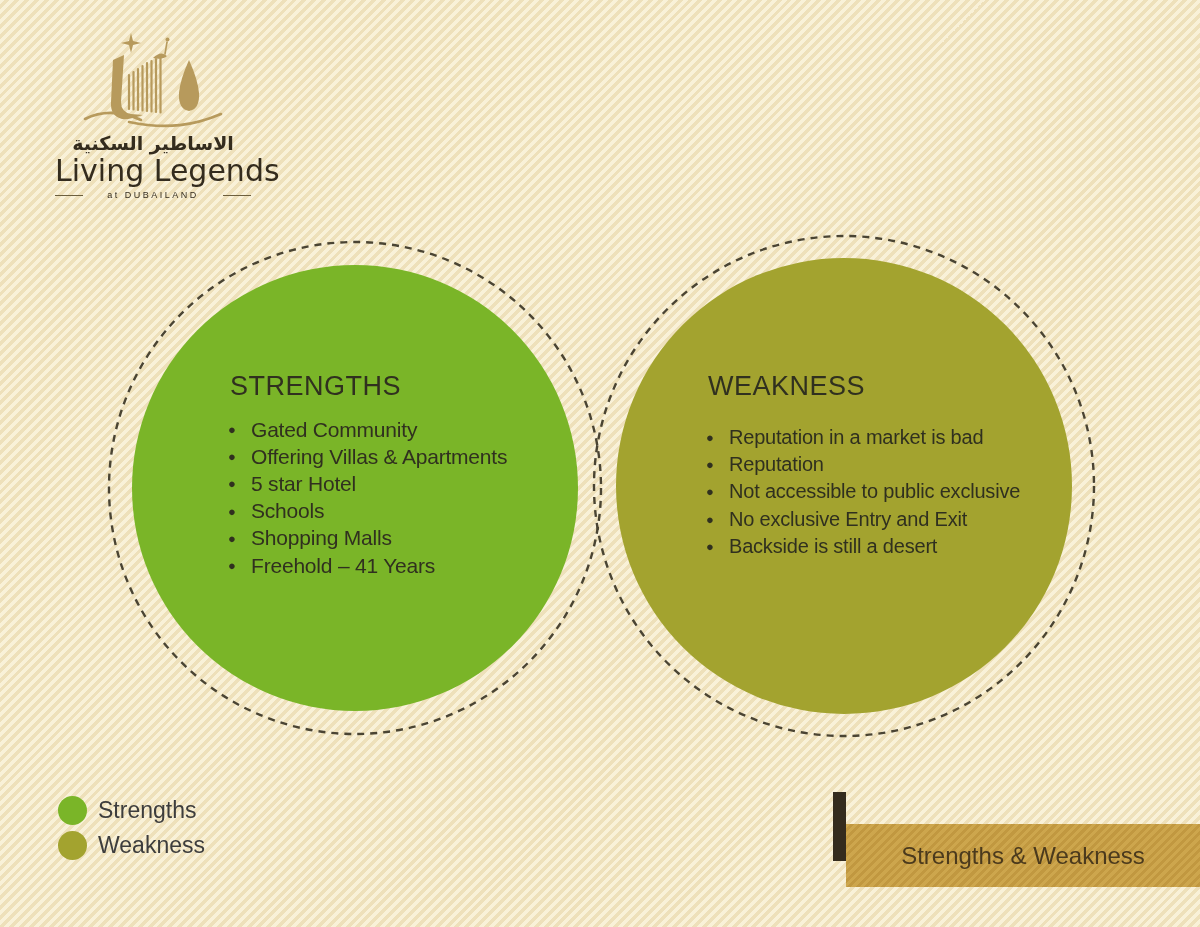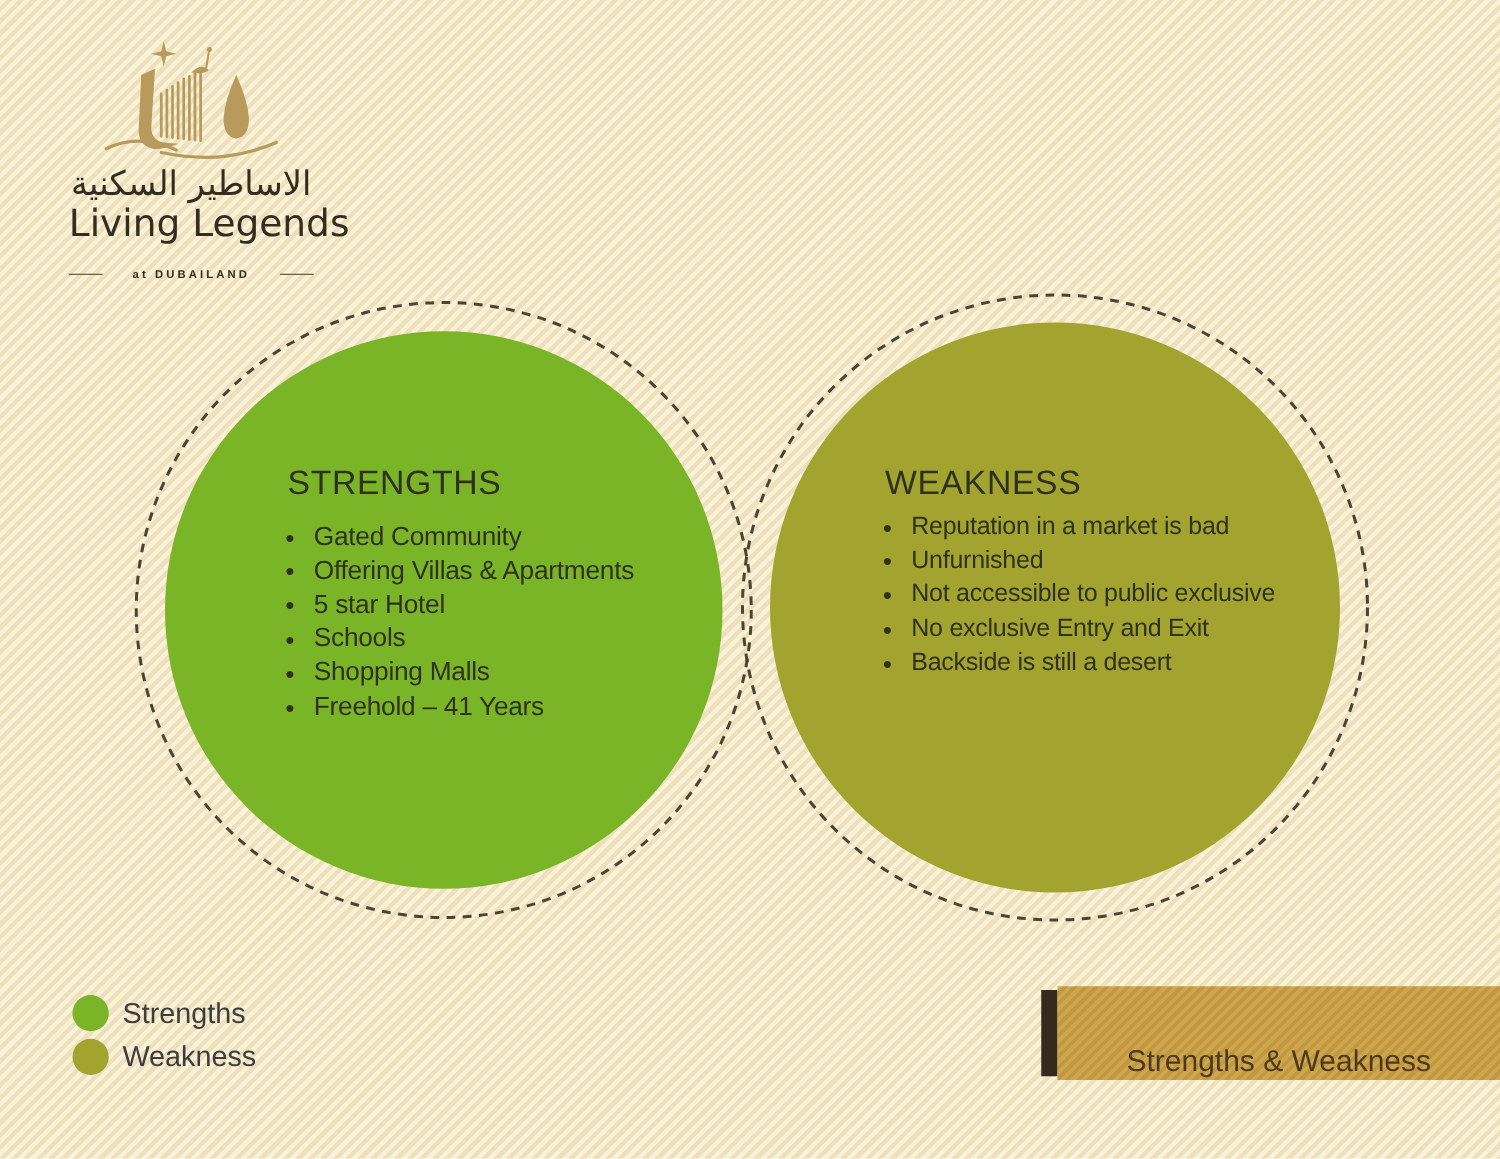--- a/index.html
+++ b/index.html
@@ -19,39 +19,40 @@
   .logo {
     position: absolute;
     left: 55px; top: 30px;
     width: 196px;
     text-align: center;
     color: var(--text-logo, #342c1e);
   }
   .logo-mark { display:block; margin: 0 auto; }
   .logo-arabic {
     font-family: "DejaVu Sans", sans-serif;
-    font-size: 27px;
+    font-size: 19px;
     line-height: 1.1;
     margin-top: 1px;
     letter-spacing: 1px;
+    font-weight: bold;
   }
   .logo-name {
     font-family: "DejaVu Sans", sans-serif;
     font-size: 30px;
     line-height: 1.05;
     margin-top: 1px;
     white-space: nowrap;
   }
   .logo-tagline {
     display: flex;
     align-items: center;
     gap: 24px;
-    margin-top: 19px;
+    margin-top: 4px;
     font-size: 9px;
-    font-weight: bold;
+    font-weight: normal;
     letter-spacing: 2.5px;
     white-space: nowrap;
   }
   .logo-tagline .rule { flex: 1; height: 1px; background: #6d5f3d; }
 
   
   .dashed-rings { position:absolute; left:0; top:0; pointer-events:none; }
   .dashed-rings circle {
     fill: none;
     stroke: var(--dash, #4a4433);
@@ -80,21 +81,21 @@
   }
   .circle-strengths h2 { left: 98px; top: 108px; }
   .circle-weakness  h2 { left: 92px; top: 115px; }
   .circle ul {
     position: absolute;
     margin: 0; padding: 0;
     list-style: none;
     color: var(--text-dark, #30301f);
   }
   .circle-strengths ul { left: 96px; top: 151px; font-size: 21px; }
-  .circle-weakness  ul { left: 90px; top: 150px; font-size: 20px; }
+  .circle-weakness  ul { left: 90px; top: 166px; font-size: 20px; }
   .circle li {
     display: flex;
     align-items: center;
     height: 27.2px;
     white-space: nowrap;
     letter-spacing: -0.2px;
   }
   .circle li::before {
     content: "●";
     width: 23px;
@@ -117,27 +118,27 @@
 
   
   .banner-bar {
     position: absolute;
     left: 833px; top: 792px;
     width: 13px; height: 69px;
     background: var(--banner-bar, #342b1d);
   }
   .banner-band {
     position: absolute;
-    left: 846px; top: 789px;
-    width: 354px; height: 75px;
+    left: 846px; top: 824px;
+    width: 354px; height: 63px;
     background: repeating-linear-gradient(135deg,
       var(--banner-gold-light, #cda64d) 0px, var(--banner-gold-light, #cda64d) 3px,
       var(--banner-gold-dark, #c19840) 3px, var(--banner-gold-dark, #c19840) 6px);
     display: flex;
-    align-items: flex-end;
+    align-items: center;
     justify-content: center;
   }
   .banner-title {
     font-size: 24px;
     color: #4b3a1d;
     white-space: nowrap;
   }
 </style>
 </head>
 <body>
@@ -188,21 +189,21 @@
       <li>Schools</li>
       <li>Shopping Malls</li>
       <li>Freehold – 41 Years</li>
     </ul>
   </section>
 
   <section class="circle circle-weakness">
     <h2>WEAKNESS</h2>
     <ul>
       <li>Reputation in a market is bad</li>
-      <li>Unfurnished</li>
+      <li>Reputation</li>
       <li>Not accessible to public exclusive</li>
       <li>No exclusive Entry and Exit</li>
       <li>Backside  is still a desert</li>
     </ul>
   </section>
 
   <div class="legend">
     <div class="legend-row">
       <span class="legend-dot legend-dot-strengths"></span>
       <span class="legend-label">Strengths</span>

